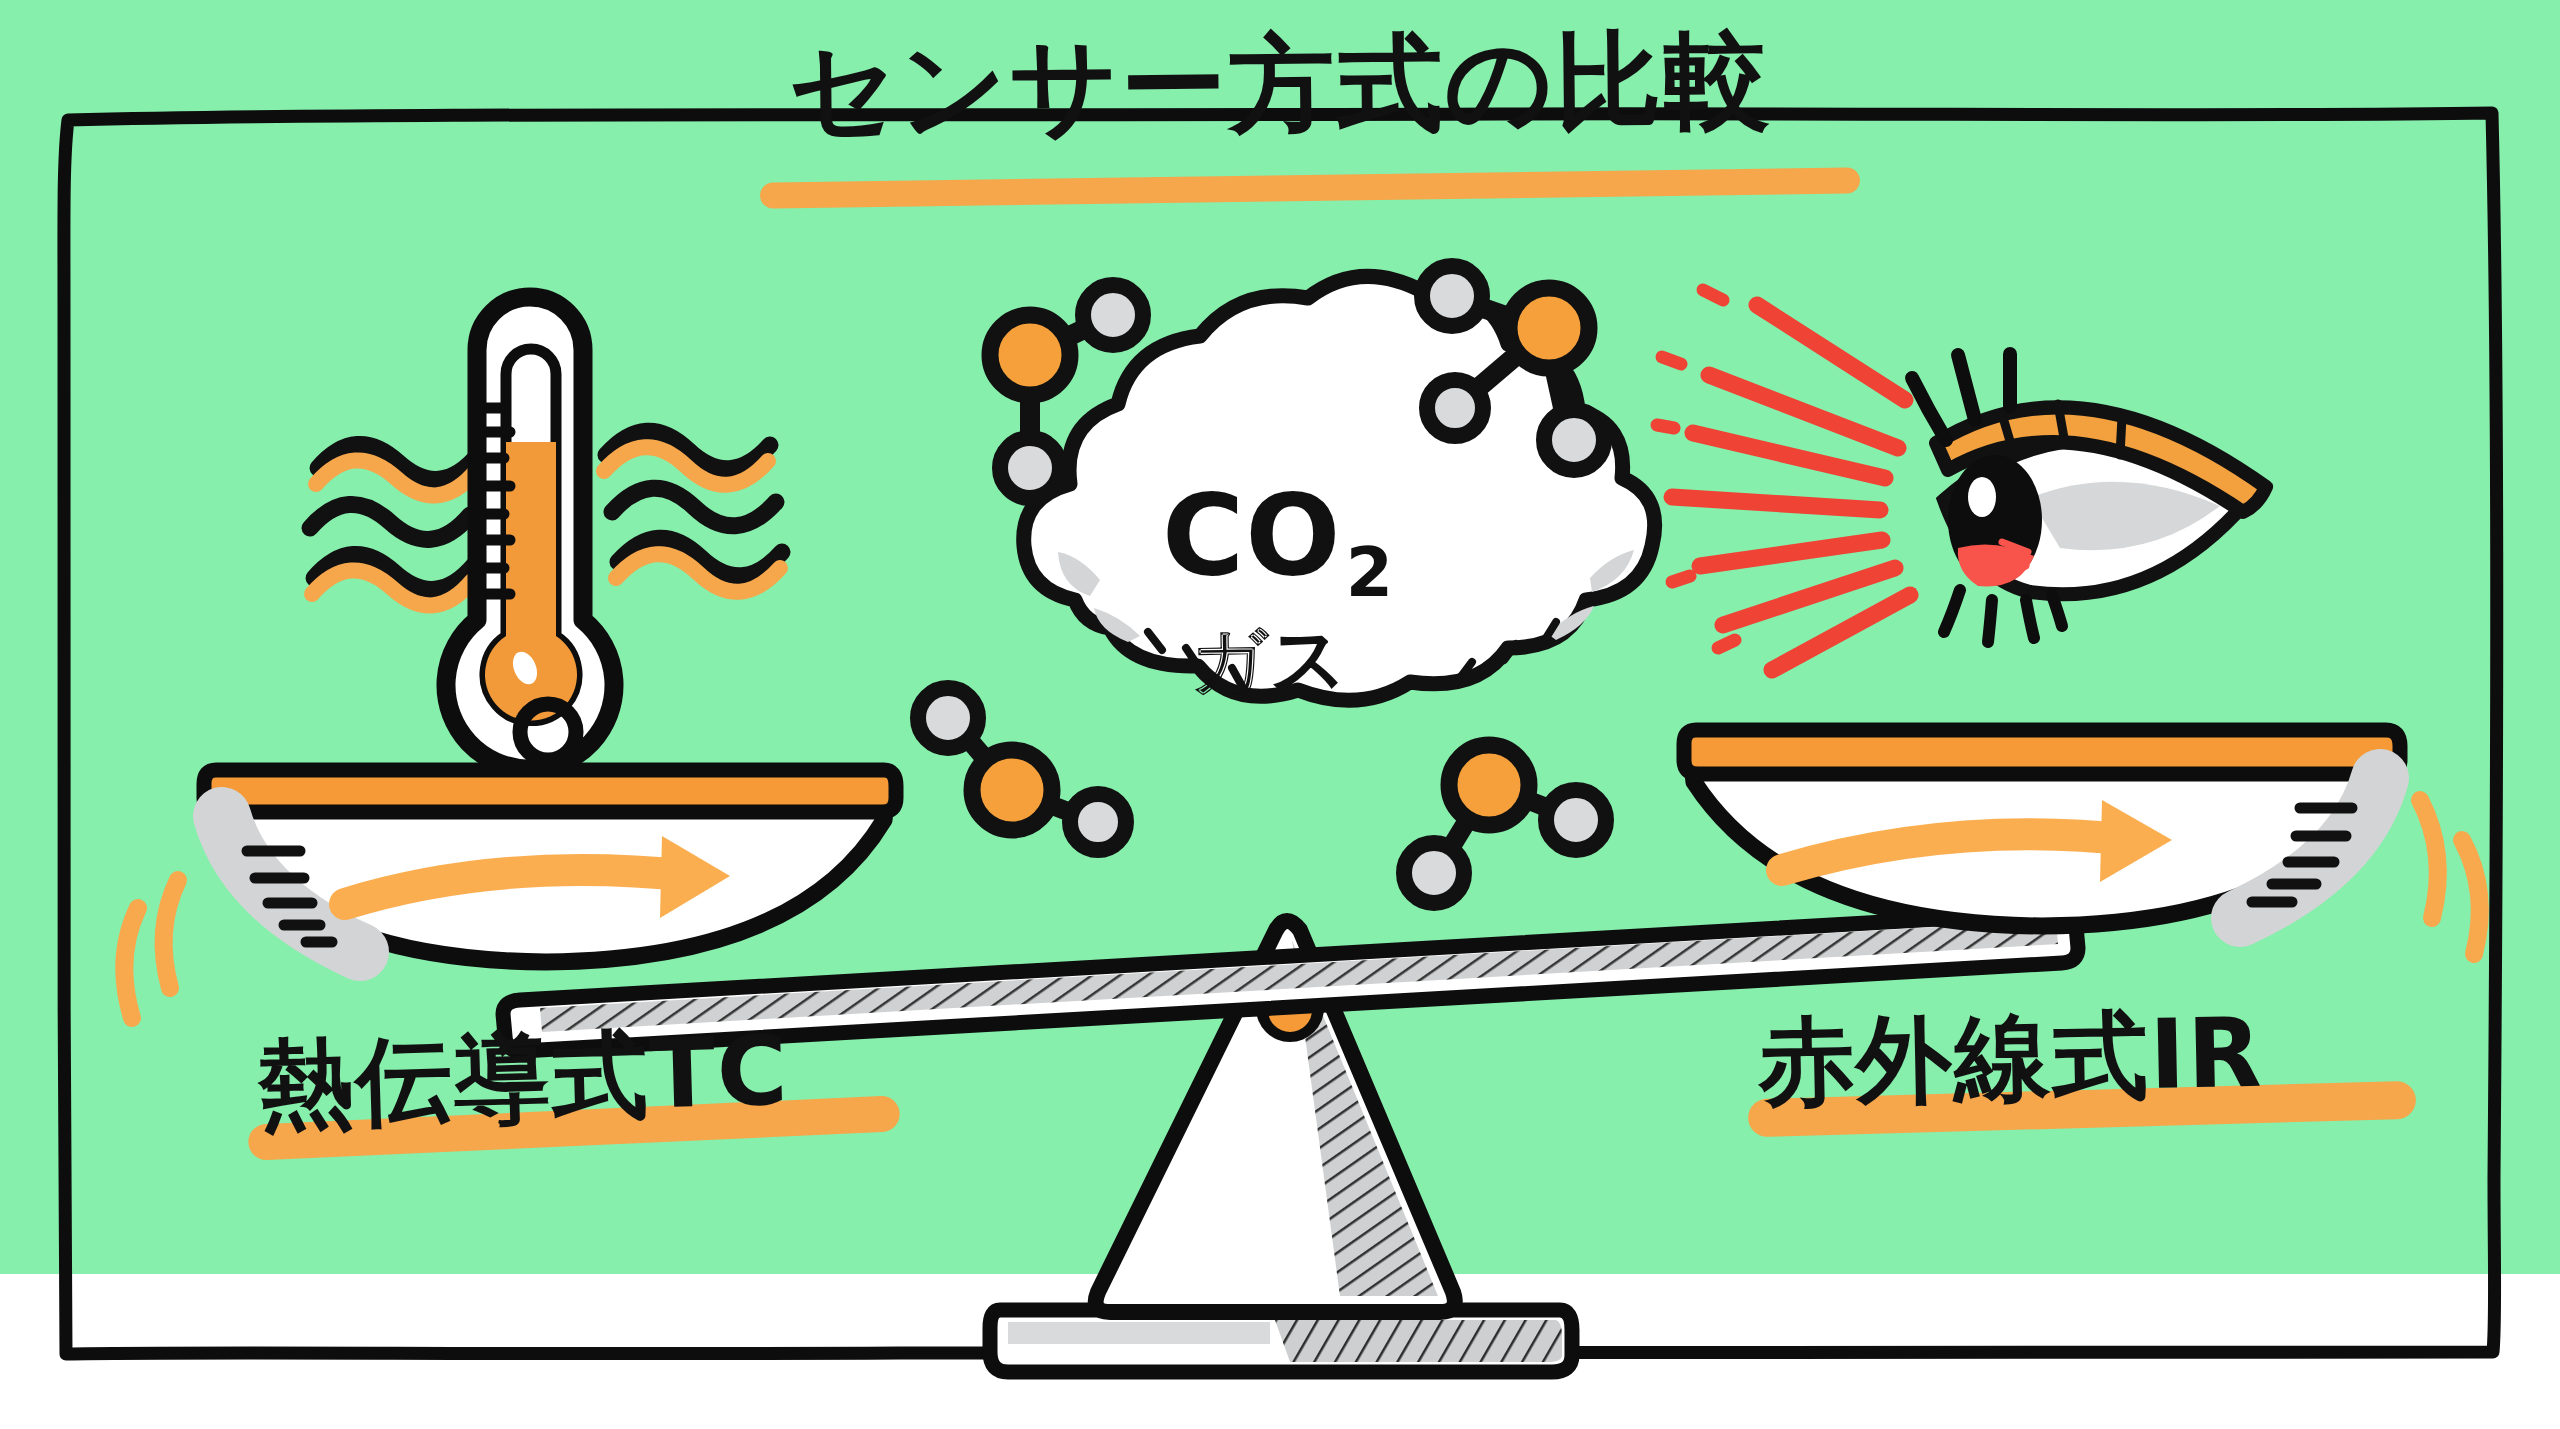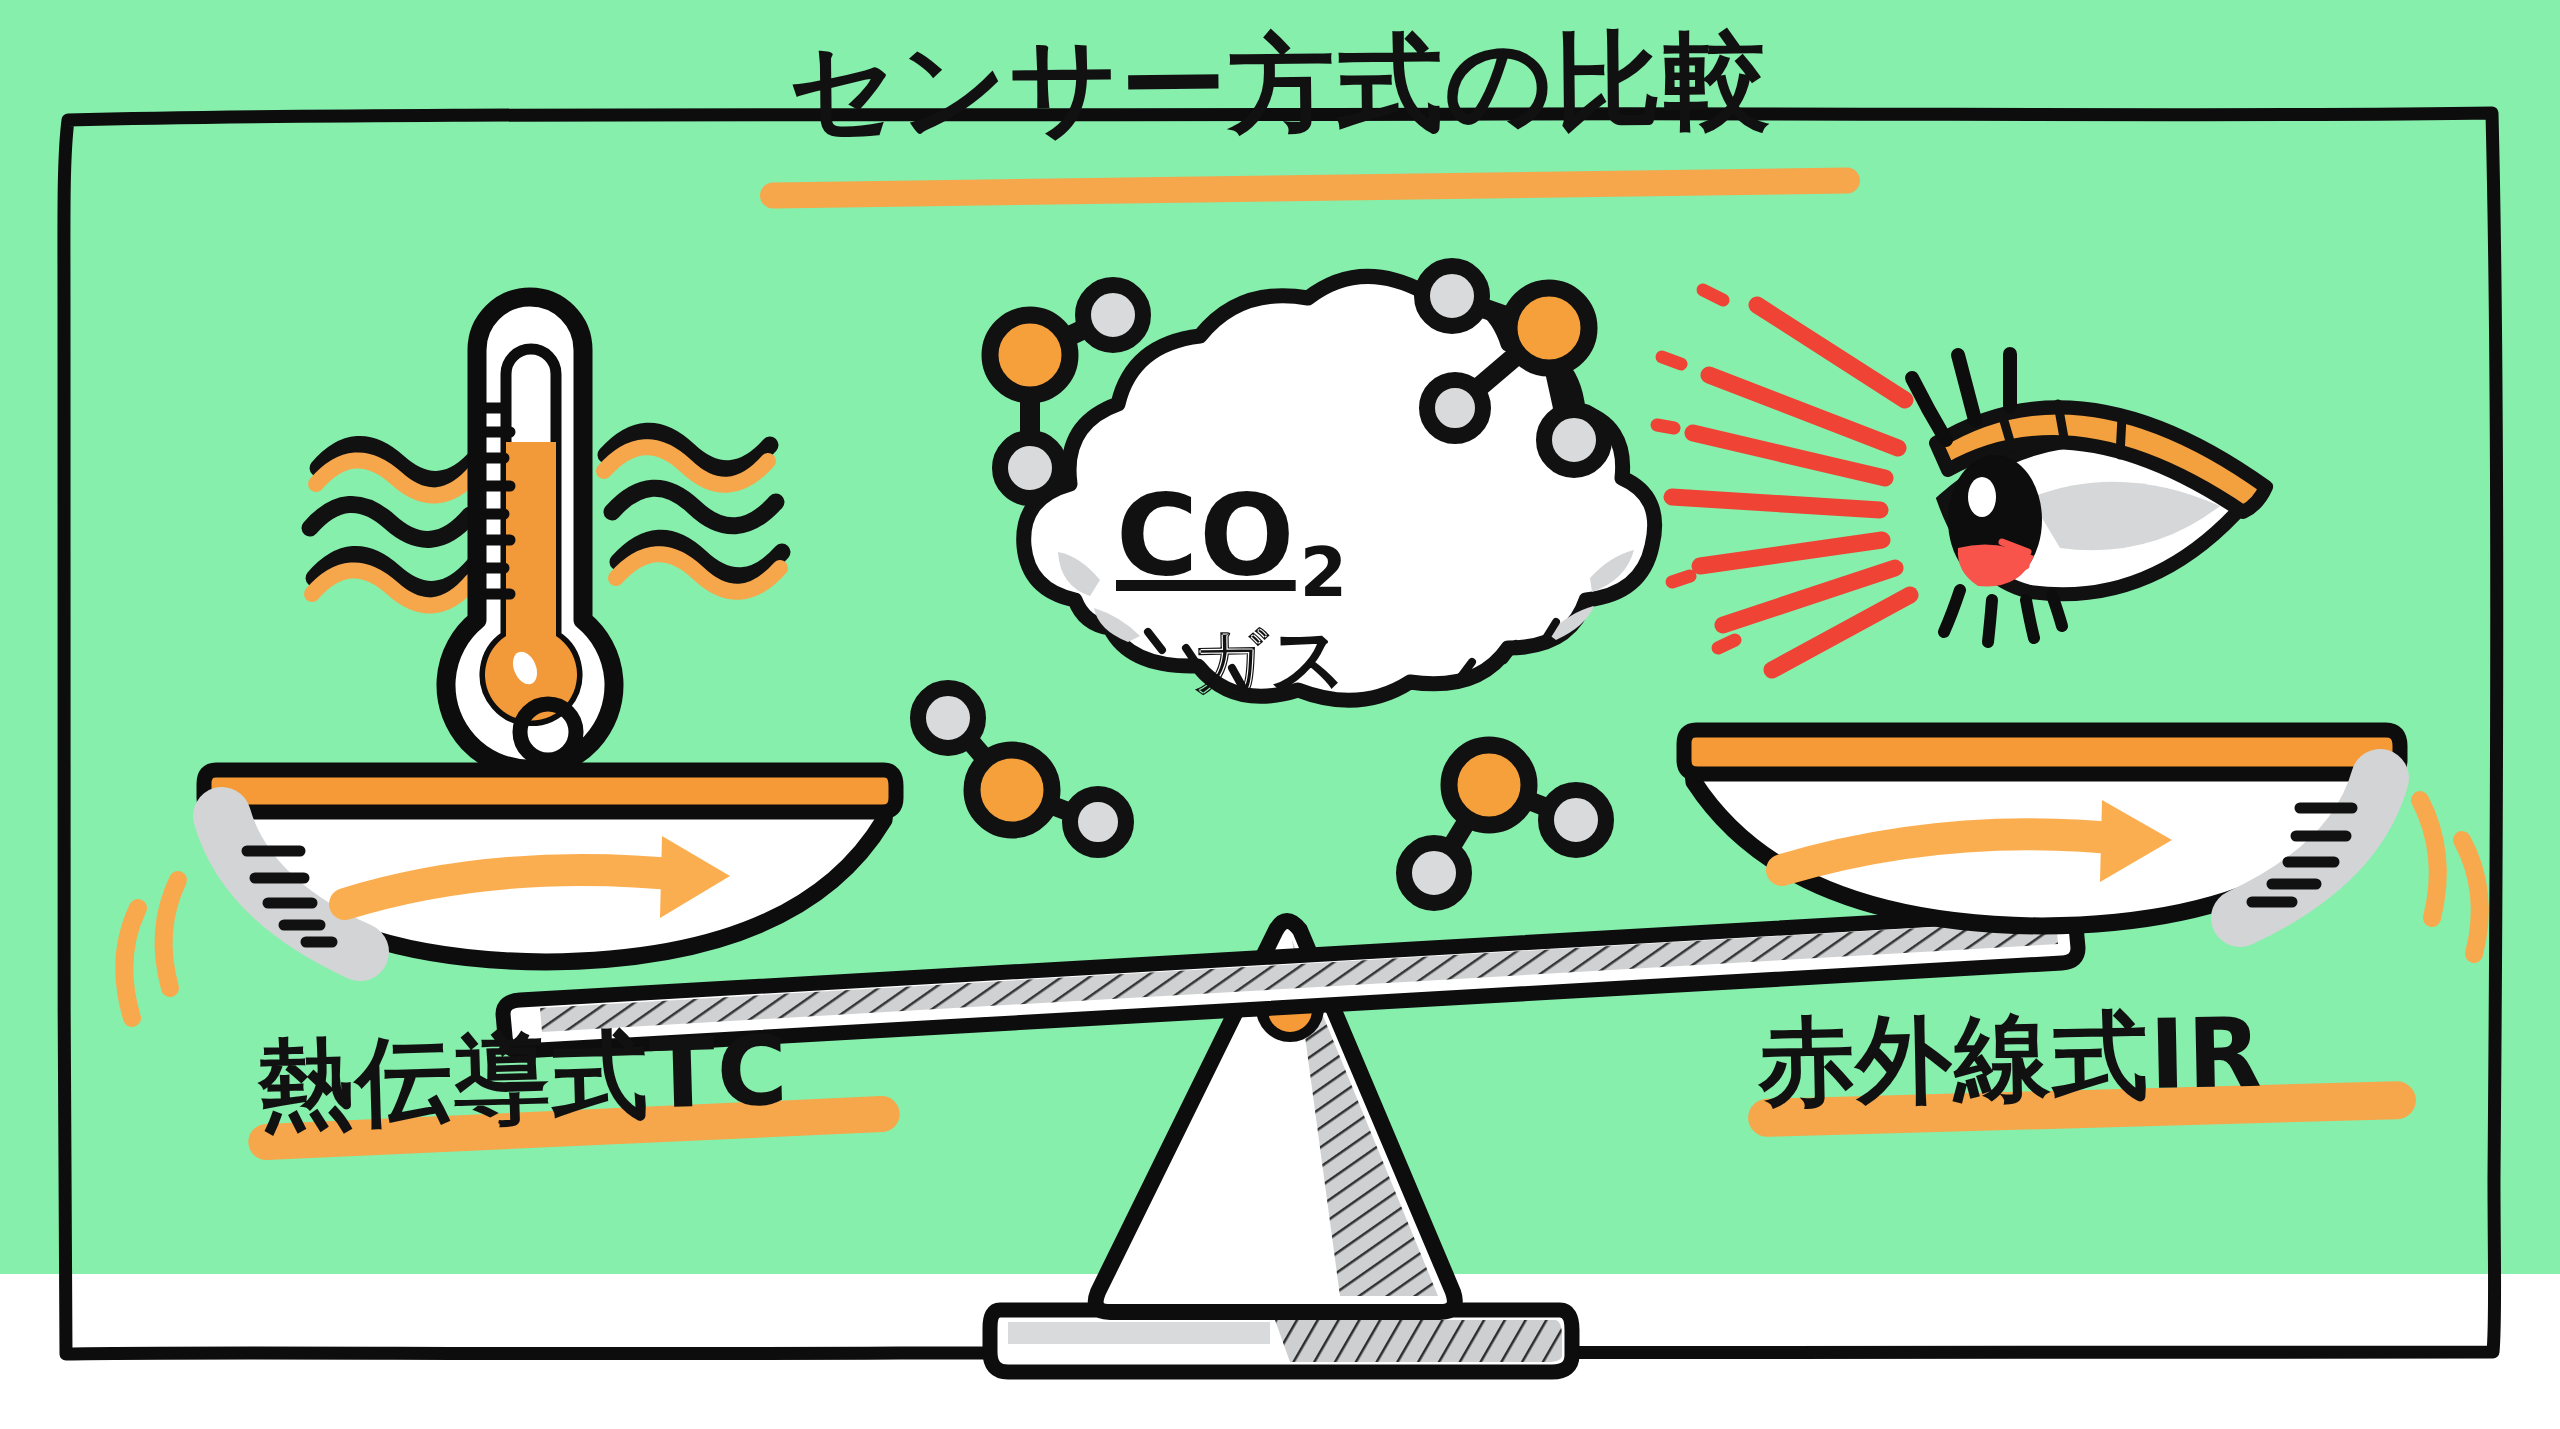--- a/index.html
+++ b/index.html
@@ -80,25 +80,24 @@
     position: absolute;
     left: 1748px;
     top: 1090px;
     width: 668px;
     height: 38px;
     background: #f6a64b;
     border-radius: 19px;
     transform: rotate(-1.6deg);
   }
   #co2-text {
-    left: 1116px;
+    left: 1162px;
     top: 470px;
     font-size: 112px;
     letter-spacing: 0.01em;
-    text-decoration: underline;
   }
   #co2-sub {
     font-size: 68px;
     vertical-align: baseline;
     position: relative;
     top: 22px;
     left: 4px;
   }
   #gas-text {
     left: 1190px;

